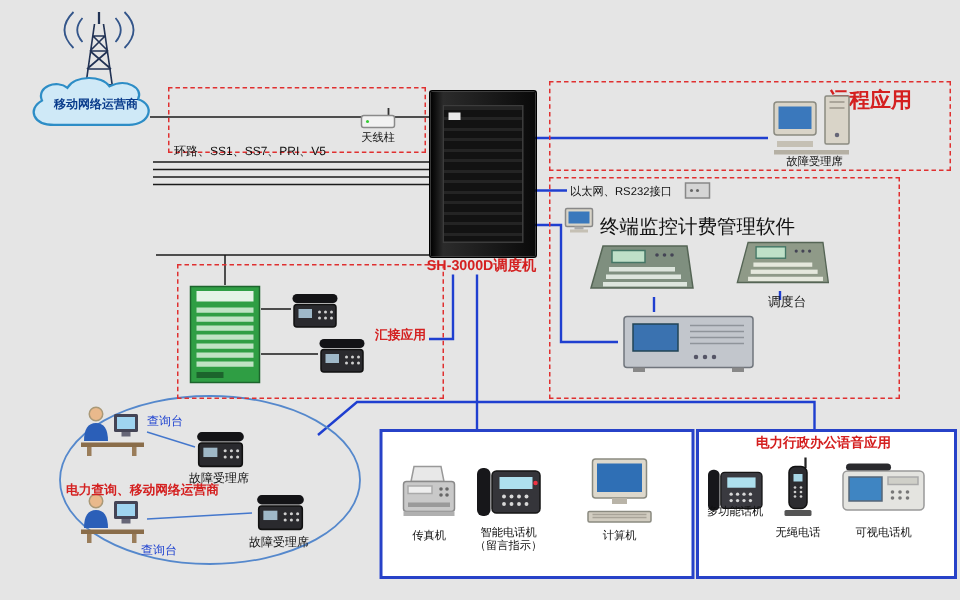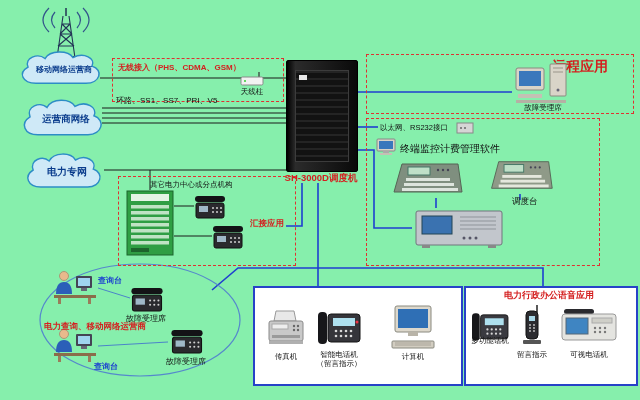--- a/index.html
+++ b/index.html
@@ -1,22 +1,22 @@
 <!DOCTYPE html>
 <html><head>
 <meta charset="utf-8">
 <style>
   html,body{margin:0;padding:0;background:#fff;}
-  #canvas{position:relative;width:640px;height:400px;background:#86efac;overflow:hidden;
+  #canvas{position:relative;width:640px;height:400px;background:#e5e5e5;overflow:hidden;
           font-family:"Liberation Sans","DejaVu Sans",sans-serif;}
   .abs{position:absolute;z-index:1;}
   #wires{position:absolute;left:0;top:0;z-index:0;}
   .lbl{font-size:8px;color:#111;line-height:1.2;}
   .red{color:#d42020;font-weight:bold;}
-  .bluetxt{color:#1a3fd0;font-weight:bold;}
+  .bluetxt{color:#1a3fd0;font-weight:normal;}
   .pre{white-space:pre-line;}
   .ctr{text-align:center;}
   .dashed{border:1px dashed #e03030;}
   .appbox{border:2px solid #2742c8;background:#fff;}
   .cloud-svg{position:absolute;left:0;top:0;width:100%;height:100%;}
   .cloud-text{position:absolute;inset:0;display:flex;align-items:center;justify-content:center;
               font-weight:bold;color:#0a3c8c;}
   .rack{background:linear-gradient(90deg,#000 0%,#2b2b2b 12%,#0a0a0a 100%);
         border:1px solid #000;border-radius:2px;}
   .rack-front{position:absolute;left:8px;right:8px;top:9px;bottom:9px;background:#161616;
@@ -67,55 +67,41 @@
     </svg>
   </div>
 
   <div class="abs" style="left:14px;top:50px;width:100px;height:38px">
     <svg class="cloud-svg" viewBox="0 0 100 40" preserveAspectRatio="none">
       <path d="M22,35 C8,35 4,24 14,18 C10,8 24,3 31,9 C36,0 54,0 59,8 C70,2 82,9 78,17 C90,21 86,35 72,35 Z" fill="#cfe9f7" stroke="#2d8dc6" stroke-width="1.5"></path>
     </svg>
     <div class="cloud-text" style="font-size:8px">移动网络运营商</div>
   </div>
 
-  <div class="abs" style="left:16px;top:98px;width:100px;height:42px">
-    <svg class="cloud-svg" viewBox="0 0 100 40" preserveAspectRatio="none">
-      <path d="M22,35 C8,35 4,24 14,18 C10,8 24,3 31,9 C36,0 54,0 59,8 C70,2 82,9 78,17 C90,21 86,35 72,35 Z" fill="#cfe9f7" stroke="#2d8dc6" stroke-width="1.5"></path>
-    </svg>
-    <div class="cloud-text" style="font-size:9.5px">运营商网络</div>
-  </div>
-
-  <div class="abs" style="left:20px;top:152px;width:94px;height:40px">
-    <svg class="cloud-svg" viewBox="0 0 100 40" preserveAspectRatio="none">
-      <path d="M22,35 C8,35 4,24 14,18 C10,8 24,3 31,9 C36,0 54,0 59,8 C70,2 82,9 78,17 C90,21 86,35 72,35 Z" fill="#cfe9f7" stroke="#2d8dc6" stroke-width="1.5"></path>
-    </svg>
-    <div class="cloud-text" style="font-size:10px">电力专网</div>
-  </div>
+
 
   <div class="abs rack" style="left:286px;top:60px;width:70px;height:110px">
     <div class="rack-front"></div>
     <div class="rack-chip"></div>
   </div>
   <div class="abs lbl red ctr" style="left:266px;top:172px;width:110px;font-size:9.5px">SH-3000D调度机</div>
 
   <div class="abs dashed" style="left:112px;top:58px;width:170px;height:42px"></div>
-  <div class="abs lbl red" style="left:118px;top:63px;width:155px;font-size:8px">无线接入（PHS、CDMA、GSM）</div>
   <div class="abs" style="left:240px;top:71px;width:24px;height:15px">
     <svg width="24" height="15" viewBox="0 0 24 15">
       <line x1="19" y1="1" x2="19" y2="6" stroke="#333" stroke-width="1.2"></line>
       <rect x="1" y="6" width="22" height="8" rx="1.5" fill="#f2f2f2" stroke="#8a8a8a"></rect>
       <circle cx="5" cy="10" r="1" fill="#33cc33"></circle>
     </svg>
   </div>
   <div class="abs lbl ctr" style="left:232px;top:87px;width:40px;font-size:7.5px">天线柱</div>
 
   <div class="abs lbl" style="left:116px;top:96px;font-size:8px">环路、SS1、SS7、PRI、V5</div>
 
   <div class="abs dashed" style="left:118px;top:176px;width:176px;height:88px"></div>
-  <div class="abs lbl" style="left:150px;top:180px;width:140px;font-size:7.5px">其它电力中心或分点机构</div>
   <div class="abs" style="left:126px;top:190px;width:48px;height:66px">
     <svg width="48" height="66" viewBox="0 0 48 66">
       <rect x="1" y="1" width="46" height="64" fill="#2f9e44" stroke="#1c642c"></rect>
       <rect x="5" y="4" width="38" height="7" fill="#e4f3e6"></rect>
       <g fill="#bfe3c4">
         <rect x="5" y="15" width="38" height="3.5"></rect>
           <rect x="5" y="21" width="38" height="3.5"></rect>
         <rect x="5" y="27" width="38" height="3.5"></rect>
           <rect x="5" y="33" width="38" height="3.5"></rect>
         <rect x="5" y="39" width="38" height="3.5"></rect>
@@ -182,21 +168,21 @@
     </svg>
   </div>
   <div class="abs" style="left:376px;top:138px;width:20px;height:18px">
     <svg width="20" height="18" viewBox="0 0 20 18">
       <rect x="1" y="1" width="18" height="12" rx="1" fill="#d9d4c8" stroke="#888"></rect>
       <rect x="3" y="3" width="14" height="8" fill="#3a78bc"></rect>
       <rect x="7" y="13" width="6" height="2" fill="#aaa"></rect>
       <rect x="4" y="15" width="12" height="2" fill="#c5c0b4"></rect>
     </svg>
   </div>
-  <div class="abs lbl" style="left:400px;top:143px;font-size:10px">终端监控计费管理软件</div>
+  <div class="abs lbl" style="left:400px;top:143px;font-size:13px">终端监控计费管理软件</div>
   <div class="abs" style="left:390px;top:158px;width:74px;height:40px">
     <svg width="74" height="40" viewBox="0 0 74 40">
       <polygon points="4,34 12,6 68,6 72,34" fill="#7f8f7f" stroke="#556555"></polygon>
       <rect x="18" y="9" width="22" height="8" fill="#bfe0c8" stroke="#447766"></rect>
       <g fill="#dde5dd">
           <rect x="16" y="20" width="44" height="3"></rect>
           <rect x="14" y="25" width="50" height="3"></rect>
           <rect x="12" y="30" width="56" height="3"></rect>
         </g>
       <g fill="#445">
@@ -375,21 +361,21 @@
           <circle cx="10" cy="21" r="0.9"></circle>
           <circle cx="14" cy="21" r="0.9"></circle>
           <circle cx="10" cy="24" r="0.9"></circle>
           <circle cx="14" cy="24" r="0.9"></circle>
           <circle cx="10" cy="27" r="0.9"></circle>
           <circle cx="14" cy="27" r="0.9"></circle>
         </g>
       <rect x="3" y="36" width="18" height="4" rx="1" fill="#555"></rect>
     </svg>
   </div>
-  <div class="abs lbl ctr" style="left:508px;top:350px;width:48px;font-size:7.5px">留言指示</div>
+  <div class="abs lbl ctr" style="left:508px;top:350px;width:48px;font-size:7.5px">无绳电话</div>
   <div class="abs" style="left:560px;top:306px;width:58px;height:38px">
     <svg width="58" height="38" viewBox="0 0 58 38">
       <rect x="4" y="3" width="30" height="5" rx="2.5" fill="#2a2a2e"></rect>
       <rect x="2" y="8" width="54" height="26" rx="3" fill="#e4e4e0" stroke="#999"></rect>
       <rect x="6" y="12" width="22" height="16" fill="#3f85c2" stroke="#556677"></rect>
       <rect x="32" y="12" width="20" height="5" fill="#cfcfc8" stroke="#aaa"></rect>
       <g fill="#777">
           <circle cx="35" cy="22" r="1.2"></circle>
           <circle cx="40" cy="22" r="1.2"></circle>
           <circle cx="45" cy="22" r="1.2"></circle>

